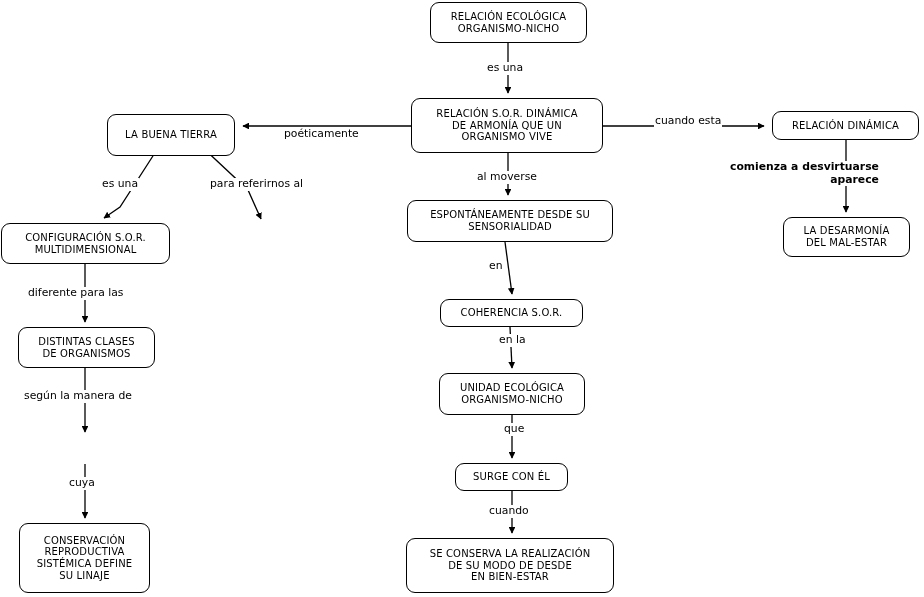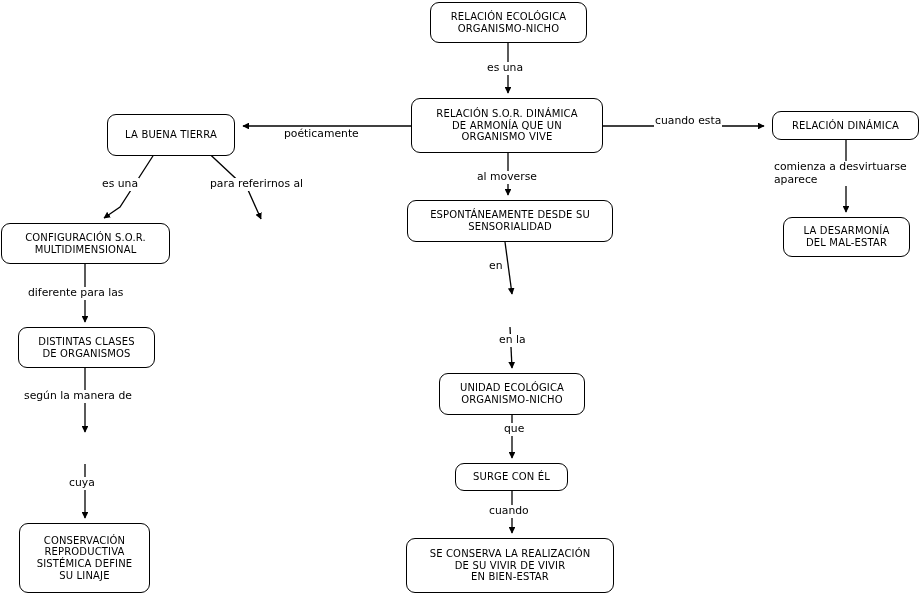--- a/index.html
+++ b/index.html
@@ -96,52 +96,53 @@
 
   <div class="node" style="left:772px; top:111px; width:147px; height:29px;">RELACIÓN DINÁMICA</div>
 
 
   <div class="node" style="left:407px; top:200px; width:206px; height:42px;">ESPONTÁNEAMENTE DESDE SU
 SENSORIALIDAD</div>
 
   <div class="node" style="left:783px; top:217px; width:127px; height:40px;">LA DESARMONÍA
 DEL MAL-ESTAR</div>
 
+  <div class="node" style="left:440px; top:299px; width:143px; height:28px;">COHERENCIA S.O.R.</div>
 
   <div class="node" style="left:18px; top:327px; width:137px; height:41px;">DISTINTAS CLASES
 DE ORGANISMOS</div>
 
   <div class="node" style="left:439px; top:373px; width:146px; height:42px;">UNIDAD ECOLÓGICA
 ORGANISMO-NICHO</div>
 
 
   <div class="node" style="left:455px; top:463px; width:113px; height:28px;">SURGE CON ÉL</div>
 
   <div class="node" style="left:19px; top:523px; width:131px; height:70px;">CONSERVACIÓN
 REPRODUCTIVA
 SISTÉMICA DEFINE
 SU LINAJE</div>
 
   <div class="node" style="left:406px; top:538px; width:208px; height:55px;">SE CONSERVA LA REALIZACIÓN
-DE SU VIVIR DE VIVIR
+DE SU MODO DE DESDE
 EN BIEN-ESTAR</div>
 
   <div class="edge-label" style="left:486px; top:62px;">es una</div>
 
   <div class="edge-label" style="left:283px; top:128px;">poéticamente</div>
 
   <div class="edge-label" style="left:654px; top:115px;">cuando esta</div>
 
   <div class="edge-label" style="left:101px; top:178px;">es una</div>
 
   <div class="edge-label" style="left:209px; top:178px;">para referirnos al</div>
 
   <div class="edge-label" style="left:476px; top:171px;">al moverse</div>
 
-  <div class="edge-label" style="left:773px; top:161px; text-align:left;">comienza a desvirtuarse
+  <div class="edge-label" style="left:729px; top:161px; text-align:right;font-weight:bold;">comienza a desvirtuarse
 aparece</div>
 
   <div class="edge-label" style="left:27px; top:287px;">diferente para las</div>
 
   <div class="edge-label" style="left:488px; top:260px;">en</div>
 
   <div class="edge-label" style="left:498px; top:334px;">en la</div>
 
   <div class="edge-label" style="left:23px; top:390px;">según la manera de</div>
 

